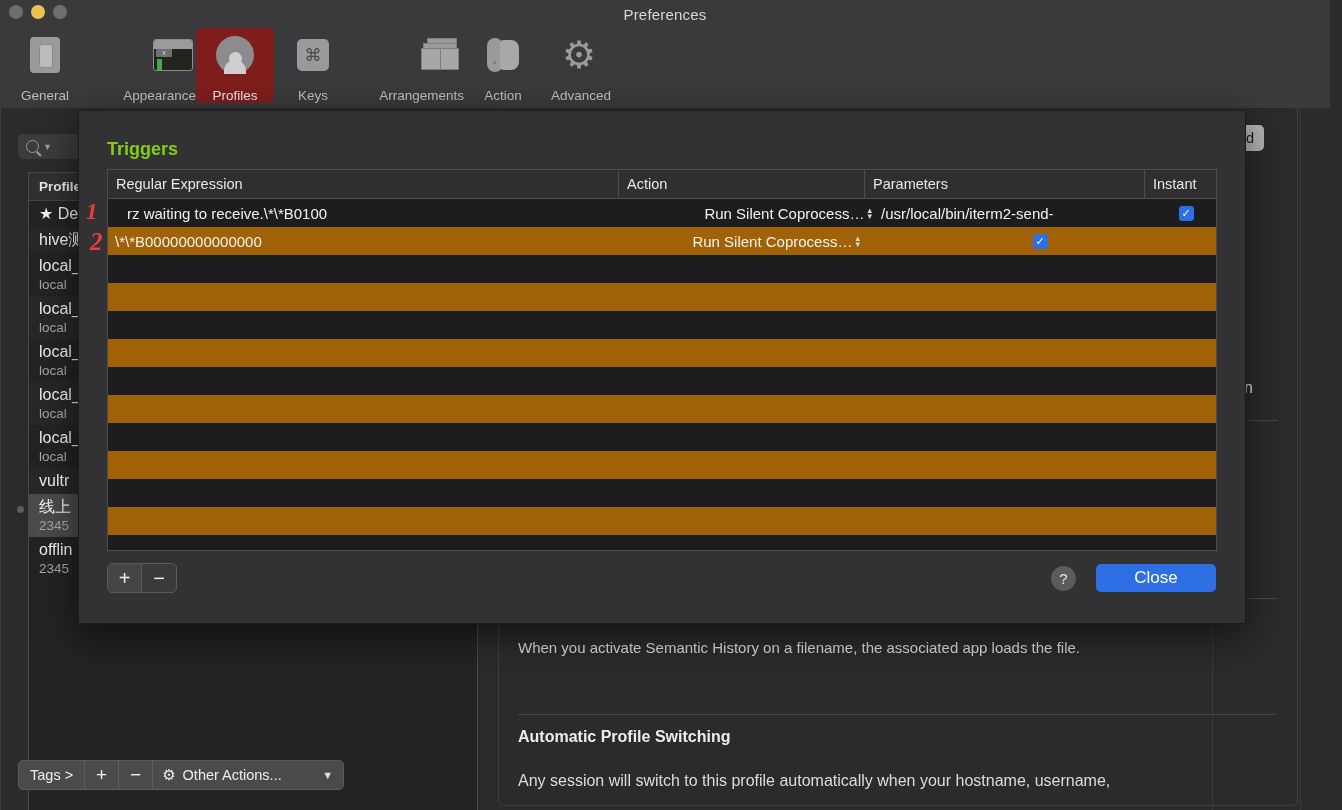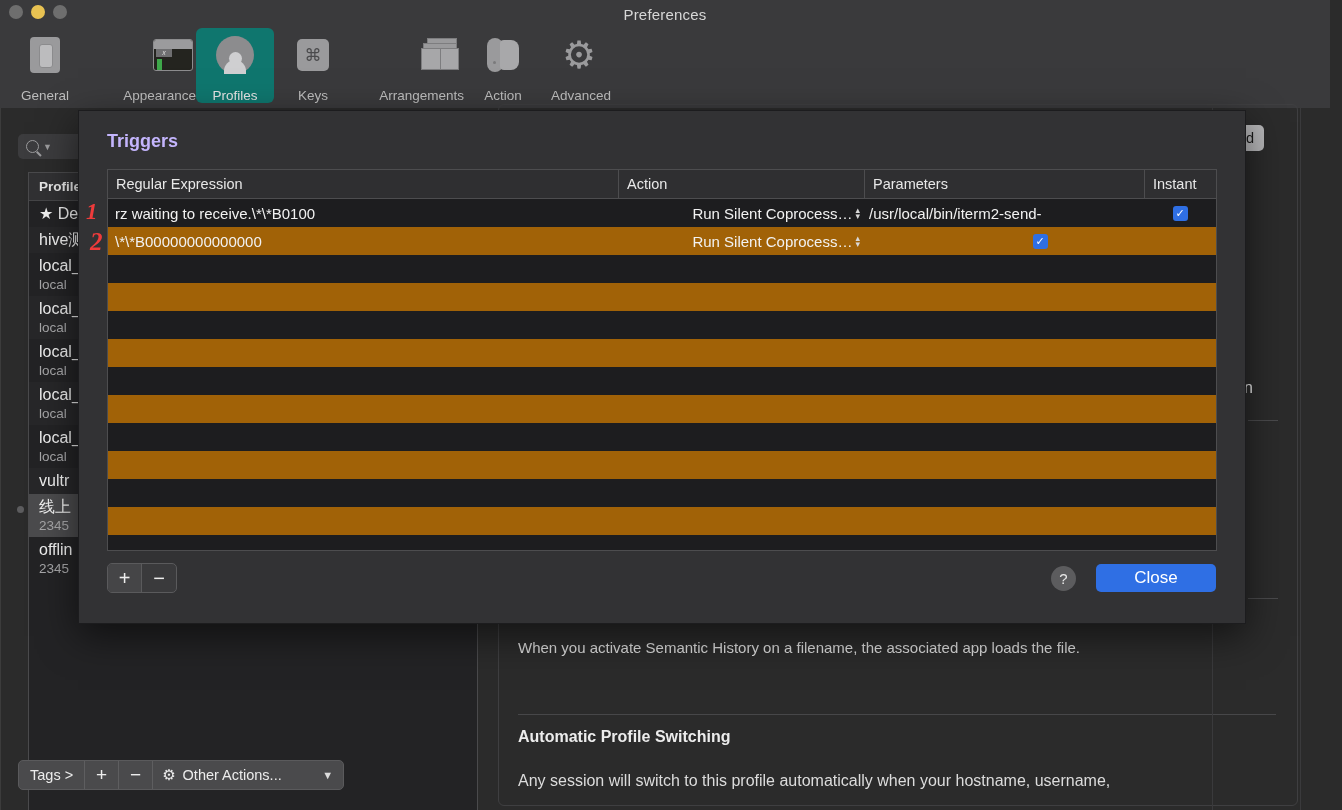--- a/index.html
+++ b/index.html
@@ -38,21 +38,21 @@
     position: absolute; left: 0; top: 28px; width: 1330px; height: 80px;
     background: #3a3a3c;
     display: flex; align-items: flex-start; padding-left: 6px; gap: 0;
   }
   .tbitem {
     width: 78px; padding-top: 4px;
     display: flex; flex-direction: column; align-items: center;
     border-radius: 6px; cursor: default;
   }
   .tbitem.wide { width: 112px; align-items: flex-end; }
-  .tbitem.selected { background: #0f766e; }
+  .tbitem.selected { background: #7f1d1d; }
   .tbicon {
     height: 46px; width: 46px;
     display: flex; align-items: center; justify-content: center;
   }
   .tblabel { font-size: 13.5px; color: #bdbdbd; margin-top: 10px; white-space: nowrap; }
   .tbitem.selected .tblabel { color: #e3e3e3; }
 
   
   .ic-general {
     width: 30px; height: 36px; background: #9a9a9c; border-radius: 4px;
@@ -166,38 +166,38 @@
   .mini-hr-a { position: absolute; left: 1248px; top: 312px; width: 30px; height: 1px; background: #4a4a4c; }
   .mini-hr-b { position: absolute; left: 1248px; top: 490px; width: 30px; height: 1px; background: #4a4a4c; }
 
   
   .dialog {
     position: absolute; left: 78px; top: 110px; width: 1168px; height: 514px;
     background: #323234; border: 1px solid #1c1c1e;
     box-shadow: 0 12px 36px rgba(0,0,0,.55);
   }
   .dlg-title {
-    position: absolute; left: 28px; top: 20px;
-    color: #c4b5fd; font-size: 18px; font-weight: bold;
+    position: absolute; left: 28px; top: 28px;
+    color: #84cc16; font-size: 18px; font-weight: bold;
   }
   .table {
     position: absolute; left: 28px; top: 58px; width: 1110px; height: 382px;
     background: #222224; border: 1px solid #4d4d4f;
   }
   .thead { display: flex; height: 29px; background: #2f2f31; border-bottom: 1px solid #4d4d4f; }
   .th { color: #e8e8e8; font-size: 14.5px; display: flex; align-items: center; padding-left: 8px; }
   .th + .th { border-left: 1px solid #4d4d4f; }
   .c1 { width: 510px; }
   .c2 { width: 246px; }
   .c3 { width: 280px; }
   .c4 { width: 72px; flex: 1; }
 
   .tbody { height: 351px; overflow: hidden; }
   .tr { display: flex; height: 28px; align-items: center; }
-  .tr.odd  { background: #1d1d1f; }
+  .tr.odd  { background: #1d1d1f; padding-left: 12px; }
   .tr.even { background: #a16207; }
   .td { font-size: 15px; color: #f2f2f2; display: flex; align-items: center; height: 28px; }
   .td.c1 { padding-left: 7px; white-space: nowrap; }
   .td.c2 { justify-content: flex-end; padding-right: 4px; gap: 3px; white-space: nowrap; }
   .td.c3 { padding-left: 5px; white-space: nowrap; overflow: hidden; }
   .td.c4 { justify-content: center; }
   .stepper { display: flex; flex-direction: column; line-height: 6px; color: #d8d8d8; font-size: 9px; }
   .cbx {
     width: 15px; height: 15px; border-radius: 3px; background: #2f6fe4;
     display: flex; align-items: center; justify-content: center;

